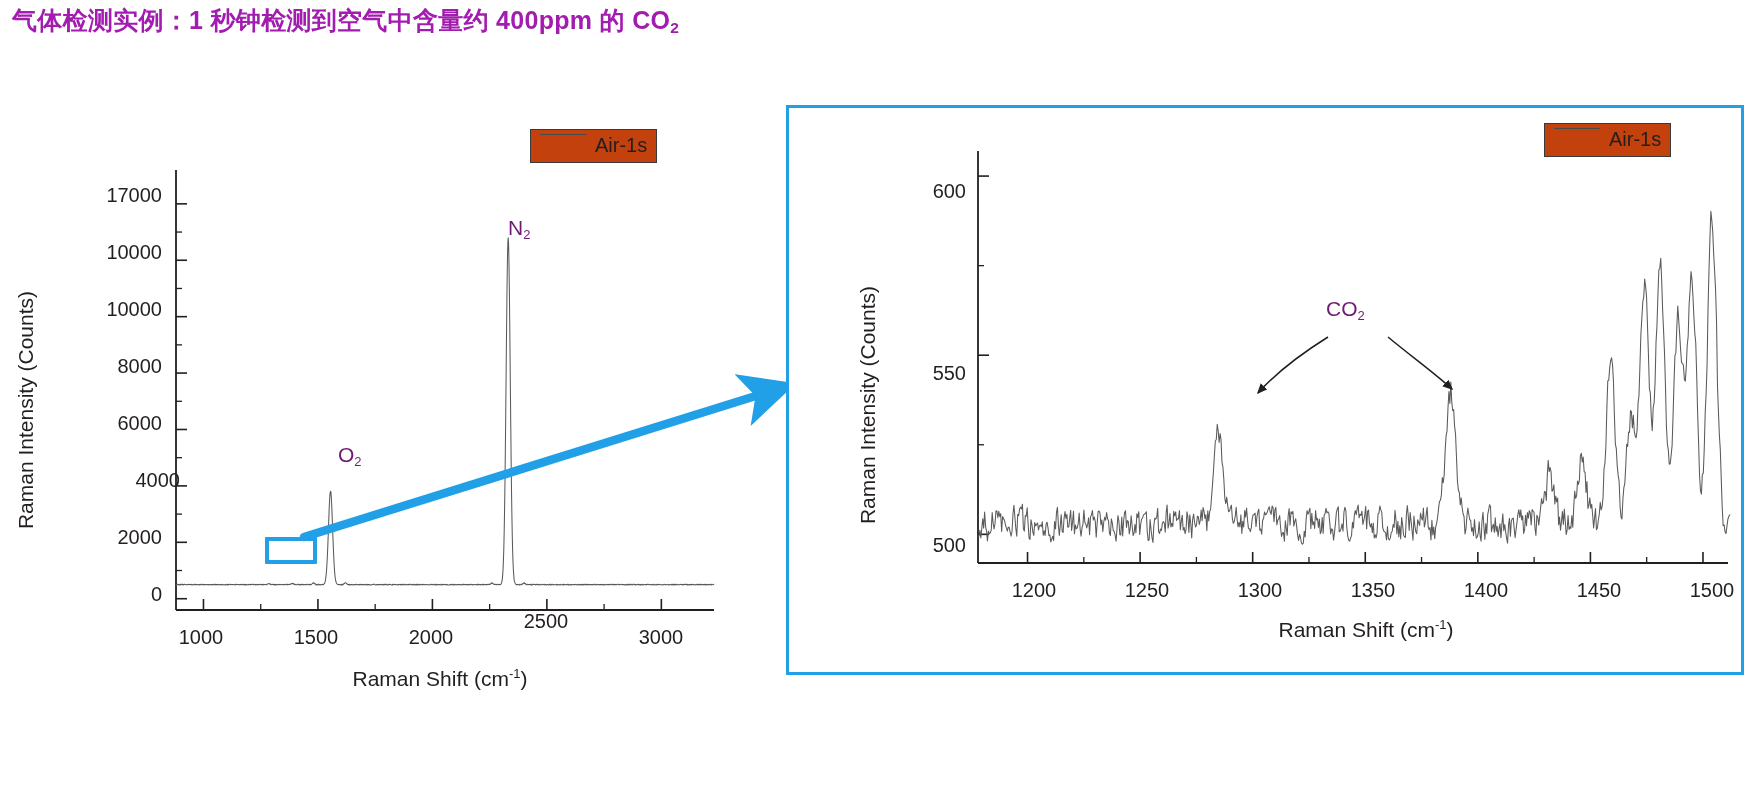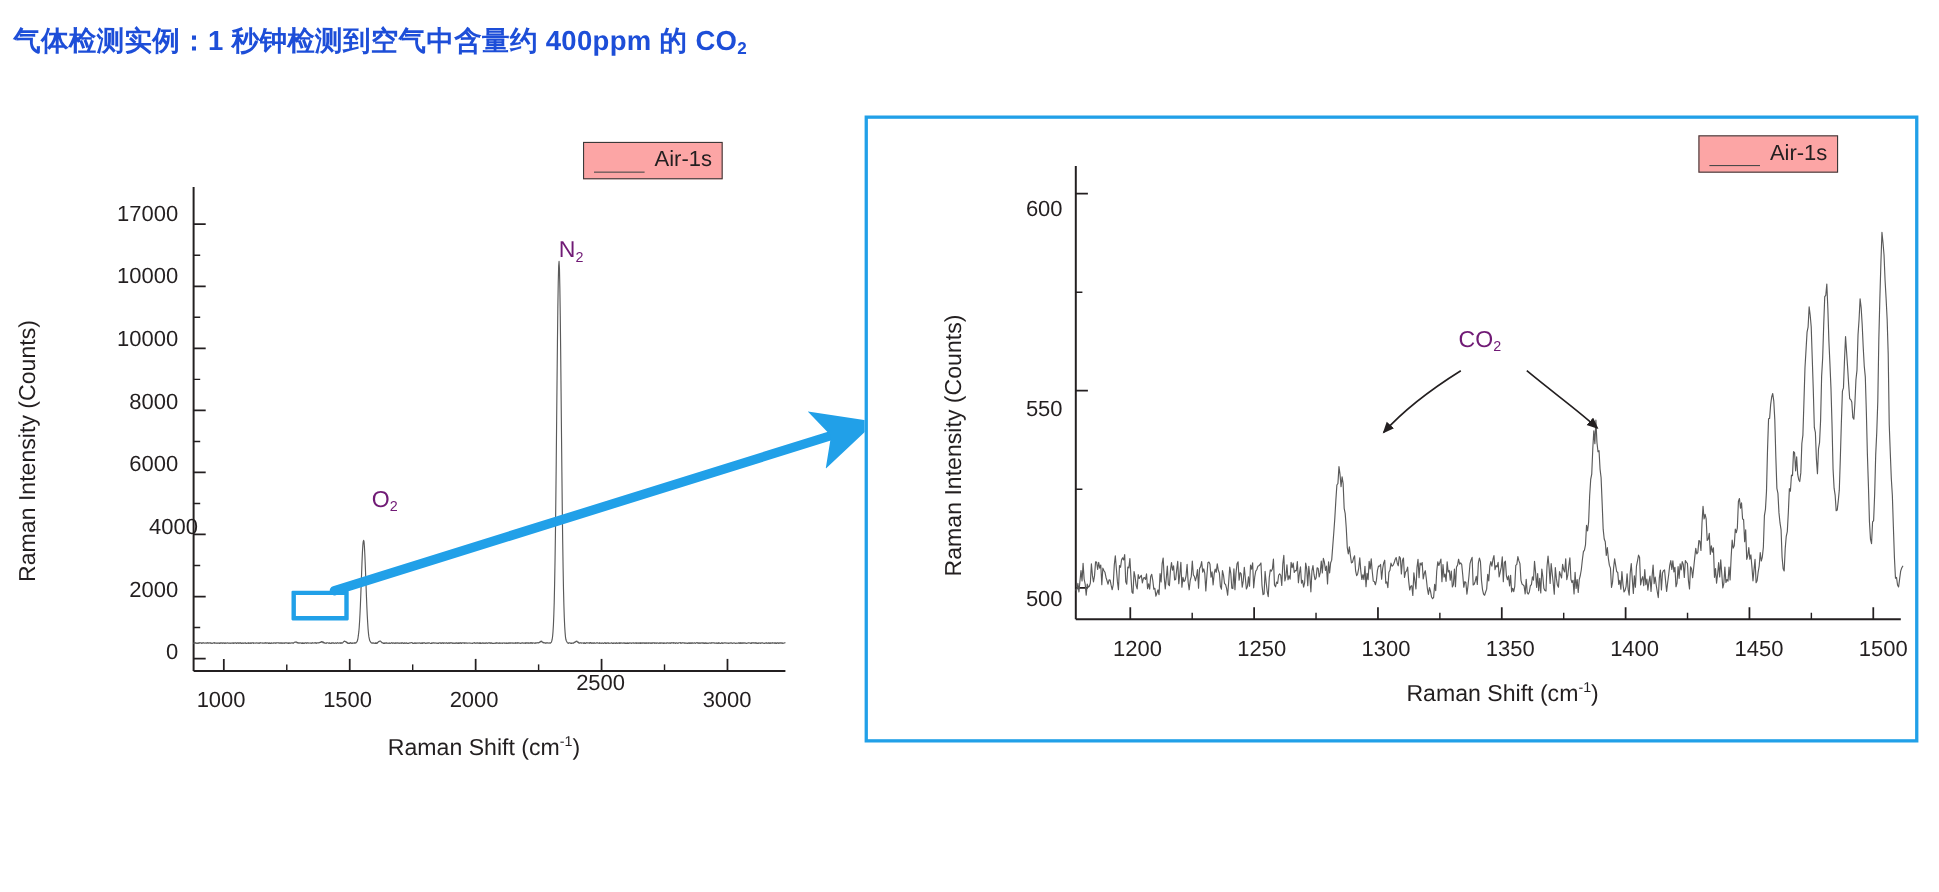--- a/index.html
+++ b/index.html
@@ -8,24 +8,24 @@
     background:#ffffff;
     font-family:"Liberation Sans", sans-serif;
     position:relative;
     overflow:hidden;
   }
   .page{position:absolute;inset:0;}
 
   
   #slide-title{
     position:absolute;
-    left:12px;top:20px;
+    left:12px;top:4px;
     font-size:25px;
     font-weight:bold;
-    color:#1d4ed8;
+    color:#a21caf;
     letter-spacing:0.3px;
     white-space:nowrap;
   }
   #slide-title sub{font-size:0.62em;vertical-align:-0.28em;font-weight:bold;}
 
   
   .axis-title{
     color:#231f20;
     font-size:21px;
     white-space:nowrap;
@@ -35,23 +35,23 @@
     color:#231f20;
     font-size:20px;
     white-space:nowrap;
   }
   .ylab{ text-align:right; transform:translateY(-50%); }
   .xlab{ transform:translateX(-50%); }
 
   .legend-box{
     position:absolute;
     border:1.6px solid #3a3a3a;
-    background:#fca5a5;
+    background:#c2410c;
     display:flex;
-    align-items:flex-end;
+    align-items:flex-start;
     gap:9px;
     padding:4px 9px 5px 9px;
     box-sizing:border-box;
   }
   .legend-line{
     width:46px;height:0;
     border-top:1.7px solid #4a4a4a;
     display:block;
   }
   .legend-text{font-size:20px;color:#231f20;white-space:nowrap;}

